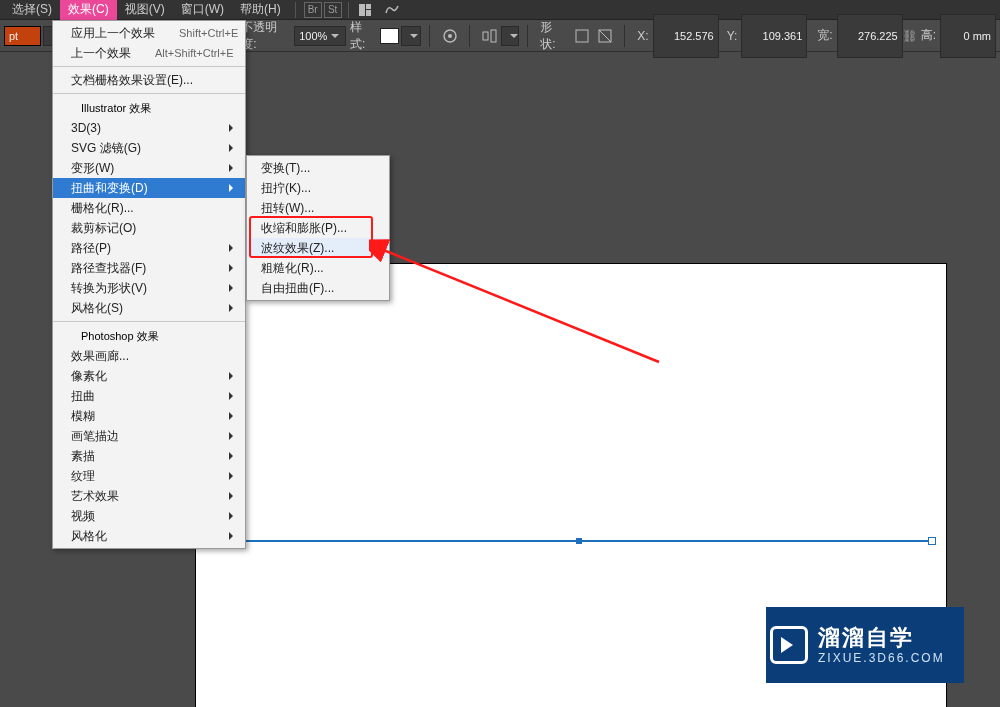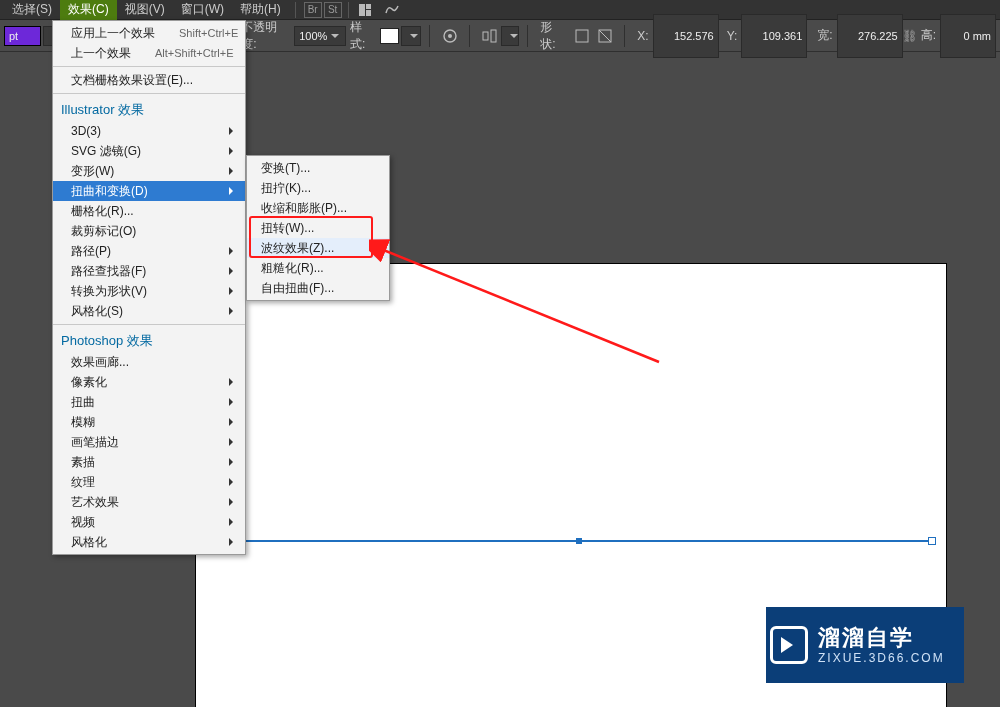--- a/index.html
+++ b/index.html
@@ -27,21 +27,21 @@
     border-bottom: 1px solid #222;
     box-sizing: border-box;
     z-index: 1;
   }
   .menubar .mitem {
     padding: 2px 8px;
     color: #ccc;
     cursor: default;
   }
   .menubar .mitem.open {
-    background: #4d7c0f;
+    background: #ec4899;
     color: #fff;
   }
   .menubar .ticon {
     width: 22px;
     height: 18px;
     margin-left: 2px;
     display: flex;
     align-items: center;
     justify-content: center;
     color: #999;
@@ -186,23 +186,23 @@
     padding-left: 24px;
     color: #666;
     font-size: 11px;
   }
   .menu .hr {
     height: 1px;
     background: #c8c8c8;
     margin: 3px 0;
   }
   .menu .header {
-    color: #0369a1;
-    padding: 4px 8px 2px;
-    font-size: 13px;
+    color: #000000;
+    padding: 4px 28px 2px;
+    font-size: 11px;
   }
 
   .menu.sub {
     font-size: 12px;
   }
   .menu.sub .row {
     height: 20px;
     padding: 0 30px 0 14px;
   }
   .menu.sub .row.hover {
@@ -277,21 +277,21 @@
       </svg>
   </div>
   <div class="ticon">
     <svg width="16" height="14">
         <path d="M2 10 Q4 2 8 6 Q11 10 14 3" stroke="#bbb" fill="none" stroke-width="1.5"></path>
       </svg>
   </div>
 </div>
 
 <div class="optbar">
-  <span class="field" style="width:28px;background:#6d28d9;border-color:#000">pt</span>
+  <span class="field" style="width:28px;background:#c2410c;border-color:#000">pt</span>
   <span class="field dd" style="width:14px;margin-left:2px"></span>
   <span style="width:180px"></span>
 
   <span class="lbl">不透明度:</span>
   <span class="field dd" style="width:44px">100%</span>
 
   <span class="lbl" style="">样式:</span>
   <span class="swatch"></span>
   <span class="field dd" style="width:10px;margin-left:2px"></span>
 
@@ -429,24 +429,24 @@
 </div>
 
 <div class="menu sub" style="left:246px; top:155px; width:142px">
   <div class="row">
       <span>变换(T)...</span>
     </div>
   <div class="row">
       <span>扭拧(K)...</span>
     </div>
   <div class="row">
+      <span>扭转(W)...</span>
+    </div>
+  <div class="row">
       <span>收缩和膨胀(P)...</span>
-    </div>
-  <div class="row">
-      <span>扭转(W)...</span>
     </div>
   <div class="row hover">
       <span>波纹效果(Z)...</span>
     </div>
   <div class="row">
       <span>粗糙化(R)...</span>
     </div>
   <div class="row">
       <span>自由扭曲(F)...</span>
     </div>

